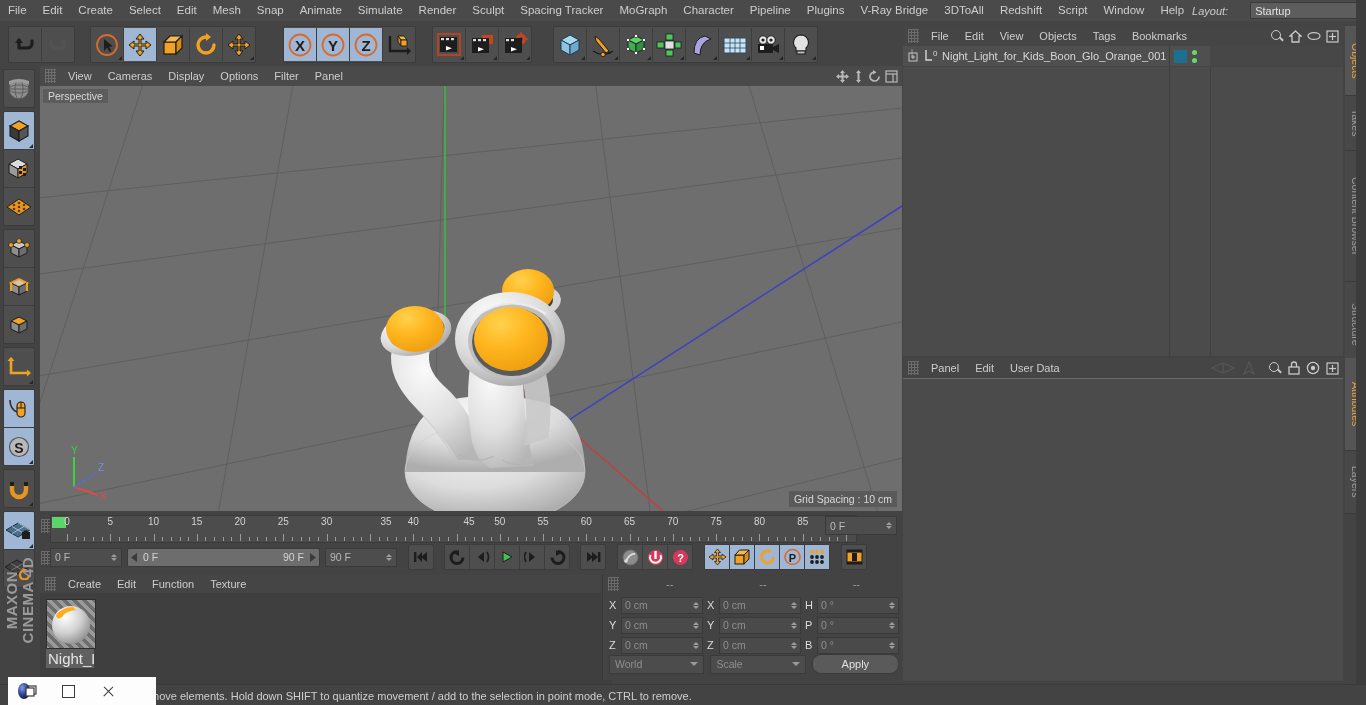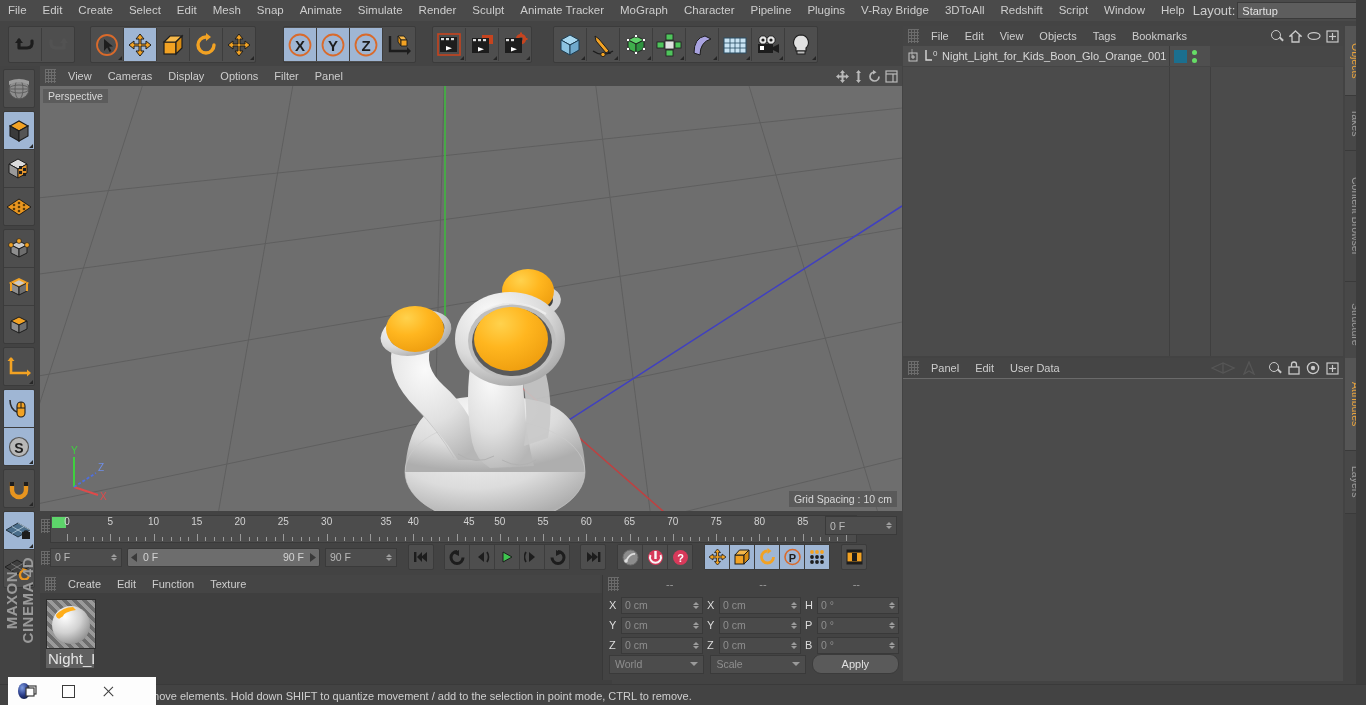--- a/index.html
+++ b/index.html
@@ -11,21 +11,21 @@
           linear-gradient(to right,#8d8d8d 1px,transparent 1px),
           linear-gradient(to bottom,#8d8d8d 1px,transparent 1px);
         background-size:3px 3px;opacity:.55;}
   .menu-item{padding:0 8px;height:22px;line-height:22px;color:#cdcdcd;white-space:nowrap;cursor:default;}
 
   
   #menubar{position:absolute;left:0;top:0;width:1366px;height:21px;background:#4a4a4a;
            border-bottom:1px solid #2f2f2f;display:flex;align-items:center;}
   #menubar .menu-item{height:21px;line-height:21px;font-size:11.5px;}
   #layout-wrap{margin-left:auto;display:flex;align-items:center;padding-right:4px;}
-  #layout-label{color:#cdcdcd;margin-right:2px;font-size:13px;}
+  #layout-label{color:#cdcdcd;margin-right:22px;font-size:11px;font-style:italic;}
   #layout-select{width:150px;height:15px;background:#5d5d5d;border:1px solid #3a3a3a;
     display:flex;align-items:center;padding:0 4px;color:#e2e2e2;font-size:11px;position:relative;}
   .mag{width:14px;height:14px;position:relative;margin-left:6px;}
   .mag::before{content:"";position:absolute;left:1px;top:1px;width:8px;height:8px;border:1.5px solid #c9c9c9;border-radius:50%;}
   .mag::after{content:"";position:absolute;left:9px;top:9px;width:5px;height:1.5px;background:#c9c9c9;transform:rotate(45deg);}
 
   
   #toolbar{position:absolute;left:0;top:21px;width:1366px;height:45px;background:#444;}
   .tb-group{position:absolute;top:5px;height:35px;display:flex;align-items:center;
             background:#4e4e4e;border:1px solid #3b3b3b;border-radius:2px;}
@@ -177,21 +177,21 @@
       <div class="menu-item">Edit</div>
       <div class="menu-item">Create</div>
       <div class="menu-item">Select</div>
       <div class="menu-item">Edit</div>
       <div class="menu-item">Mesh</div>
       <div class="menu-item">Snap</div>
       <div class="menu-item">Animate</div>
       <div class="menu-item">Simulate</div>
       <div class="menu-item">Render</div>
       <div class="menu-item">Sculpt</div>
-      <div class="menu-item">Animate Tracker</div>
+      <div class="menu-item">Spacing Tracker</div>
       <div class="menu-item">MoGraph</div>
       <div class="menu-item">Character</div>
       <div class="menu-item">Pipeline</div>
       <div class="menu-item">Plugins</div>
       <div class="menu-item">V-Ray Bridge</div>
       <div class="menu-item">3DToAll</div>
       <div class="menu-item">Redshift</div>
       <div class="menu-item">Script</div>
       <div class="menu-item">Window</div>
       <div class="menu-item">Help</div>

